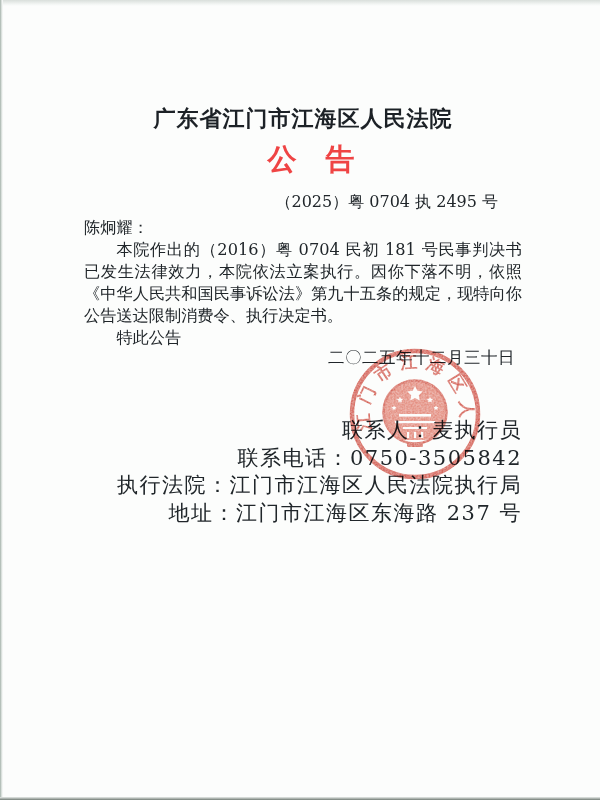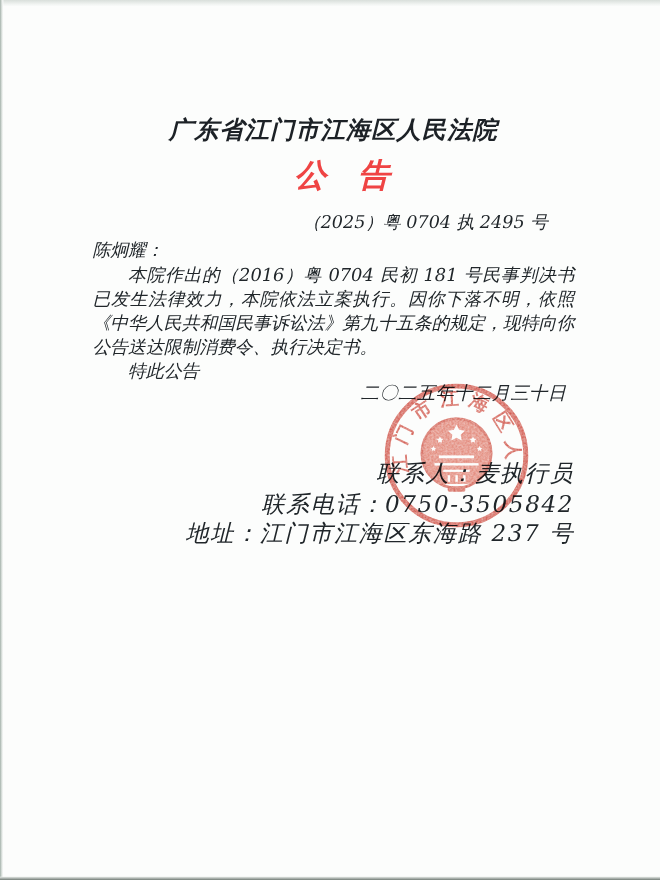--- a/index.html
+++ b/index.html
@@ -26,21 +26,20 @@
     background: linear-gradient(90deg, #a3b1a9, #e4e9e6 60%, #fcfdfc);
   }
   .edge-bottom {
     position: absolute; bottom: 0; left: 0; width: 600px; height: 3px;
     background: linear-gradient(#e8ece9, #727c76);
   }
   .content {
     position: relative;
     padding: 0 78px 0 84px;
     z-index: 1;
-    font-style: italic;
   }
   .court-name {
     margin-top: 102px;
     font-size: 22px;
     line-height: 32px;
     font-weight: bold;
     text-align: center;
     letter-spacing: 1px;
     color: #1c2126;
   }
@@ -118,20 +117,21 @@
       <div class="addressee">陈炯耀：</div>
       <p class="body-para">本院作出的（2016）粤 0704 民初 181 号民事判决书已发生法律效力，本院依法立案执行。因你下落不明，依照《中华人民共和国民事诉讼法》第九十五条的规定，现特向你公告送达限制消费令、执行决定书。</p>
       <p class="closing">特此公告</p>
     </div>
 
     <div class="date-line">二〇二五年十二月三十日</div>
 
     <div class="contact-block">
       <div class="contact-line">联系人：麦执行员</div>
       <div class="contact-line">联系电话：0750-3505842</div>
+      <div class="contact-line">执行法院：江门市江海区人民法院执行局</div>
       <div class="contact-line">地址：江门市江海区东海路 237 号</div>
     </div>
   </div>
 
   <div class="seal">
     <svg viewBox="0 0 132 132" xmlns="http://www.w3.org/2000/svg">
       <defs>
         <filter id="stampTex" x="-15%" y="-15%" width="130%" height="130%">
           <feTurbulence type="fractalNoise" baseFrequency="0.55" numOctaves="2" seed="7" result="noise"></feTurbulence>
           <feColorMatrix in="noise" type="matrix" values="0 0 0 0 0  0 0 0 0 0  0 0 0 0 0  0 0 0 0.65 0.45" result="speck"></feColorMatrix>

